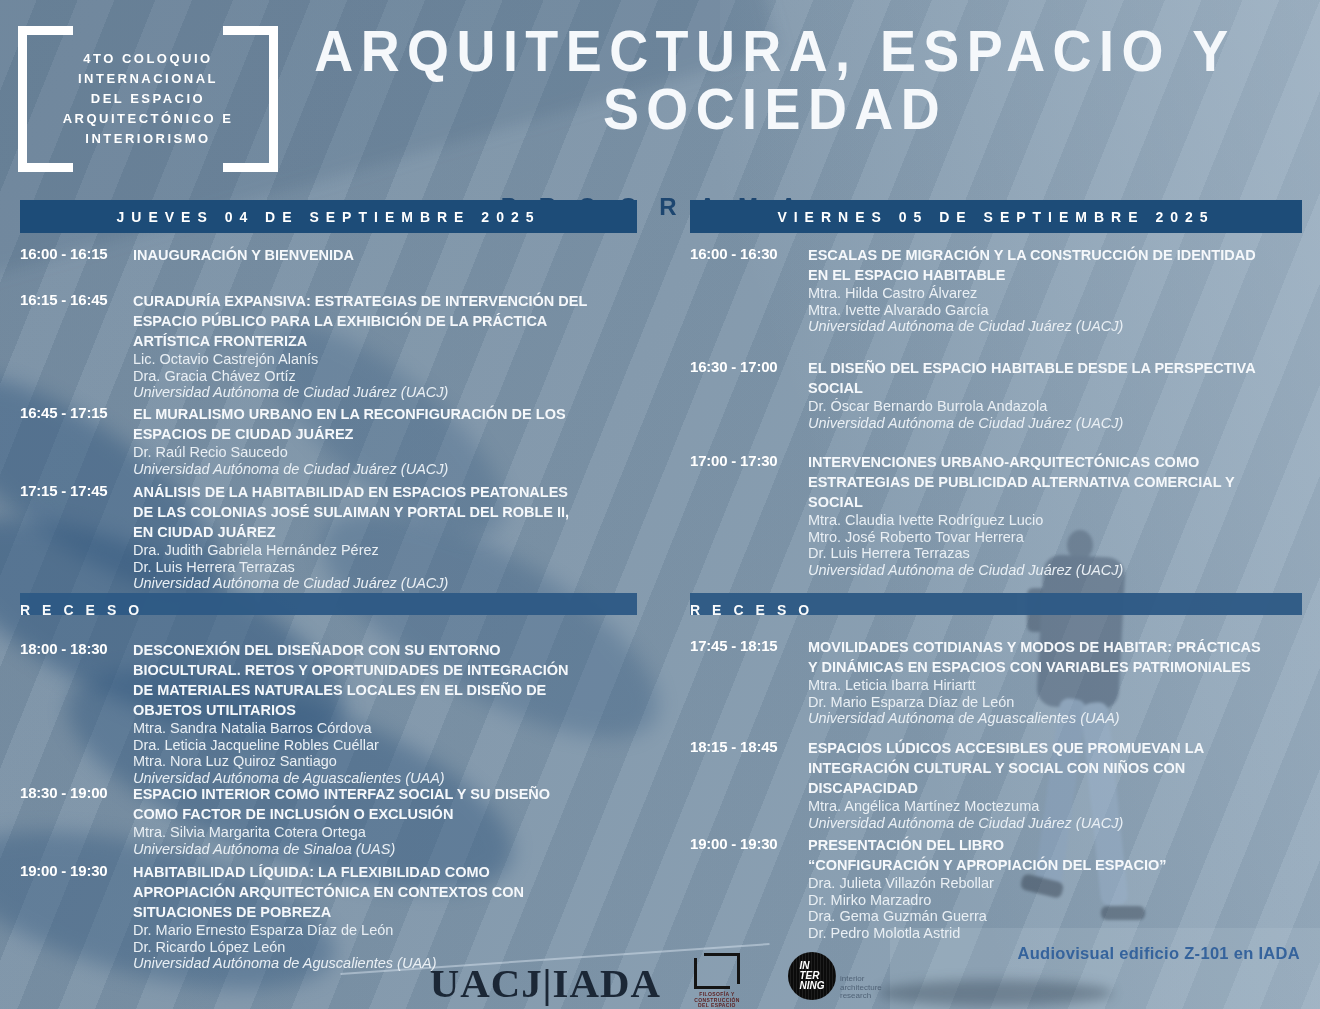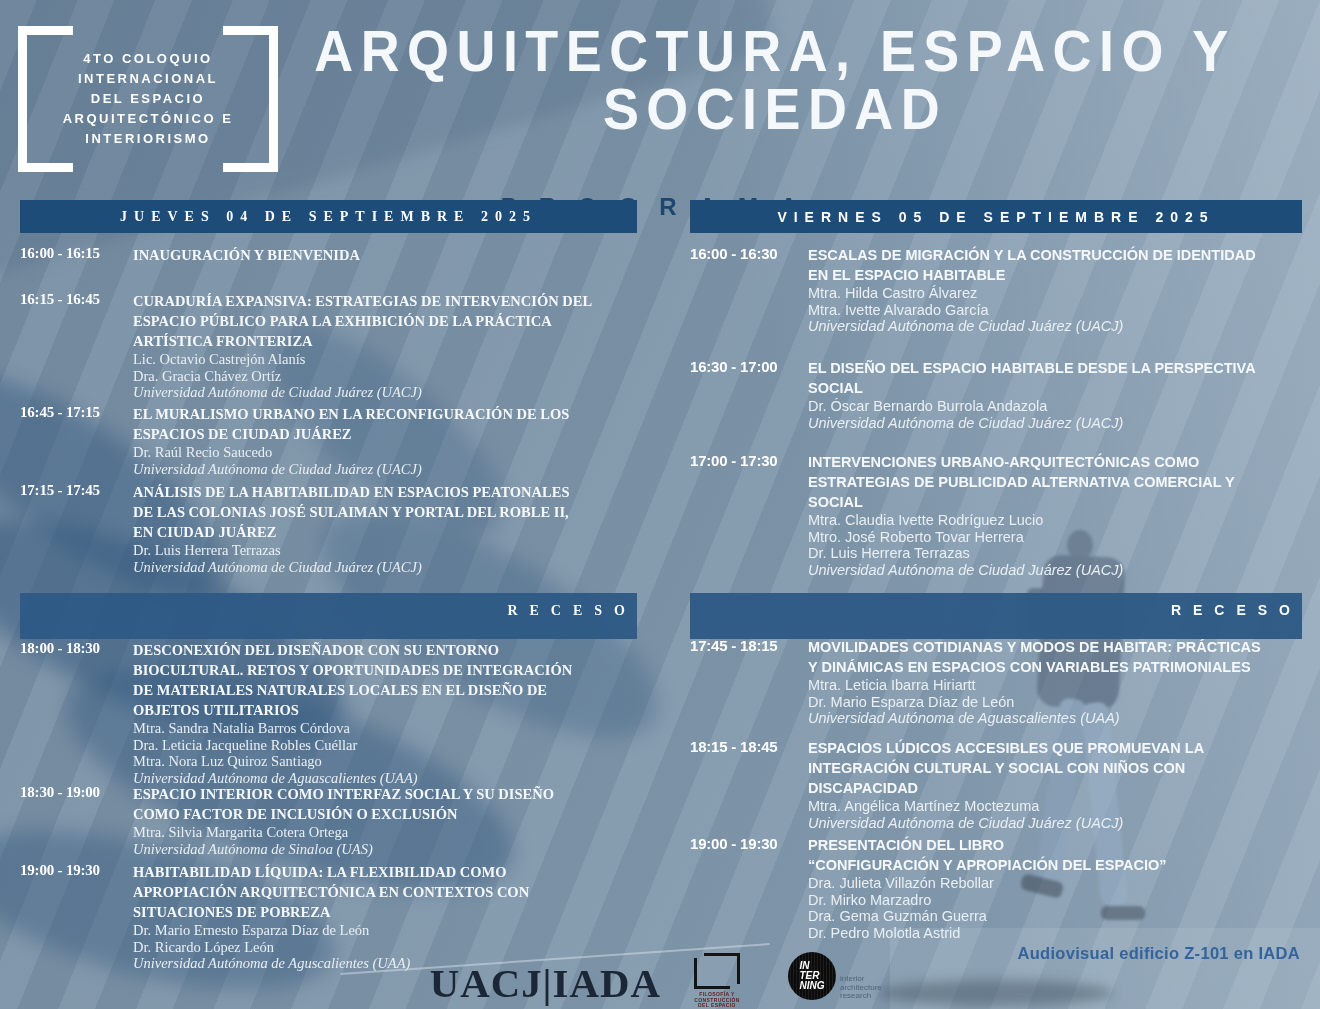--- a/index.html
+++ b/index.html
@@ -42,28 +42,28 @@
   .br::before{top:0;} .br::after{bottom:0;}
   .br.l{left:0;border-left:9px solid #fff;}
   .br.r{right:0;border-right:9px solid #fff;}
   .main-title{position:absolute;left:230px;right:0;top:22px;text-align:center;
     color:var(--title-text,#f5f8fb);font-weight:800;font-size:58px;line-height:58px;letter-spacing:8px;
     transform:scaleX(.93);white-space:pre-line;}
   .subtitle{position:absolute;left:300px;width:720px;top:159px;text-align:center;
     color:var(--program-text,#1d4670);font-weight:bold;font-size:24px;letter-spacing:22px;margin-top:34px;}
   
   .col{position:absolute;top:0;height:1009px;}
-  .col-jueves{left:20px;width:617px;font-family:Liberation Serif, serif;}
+  .col-jueves{left:20px;width:617px;}
   .col-viernes{left:690px;width:612px;}
   .day-header{position:absolute;top:200px;left:0;right:0;height:33px;background:var(--day-header-bar,#1d4c78);
     color:#fff;font-weight:bold;font-size:14px;letter-spacing:7px;text-align:center;line-height:34px;}
   .blocks{position:absolute;inset:0;}
   .block{position:absolute;left:0;right:0;}
-  .block.break{height:46px;background:var(--receso-bar,#2e5a85);color:#fff;font-weight:bold;font-size:14px;
-    letter-spacing:12px;text-align:right;line-height:35px;opacity:.96;}
+  .block.break{height:22px;background:var(--receso-bar,#2e5a85);color:#fff;font-weight:bold;font-size:14px;
+    letter-spacing:12px;text-align:left;line-height:35px;opacity:.96;}
   .time{position:absolute;left:0;width:108px;color:#fff;font-weight:bold;font-size:15px;letter-spacing:-0.2px;}
   .sbody{margin-left:113px;}
   .col-viernes .sbody{margin-left:118px;}
   .stitle{color:var(--title-text,#f4f8fb);font-weight:bold;font-size:14.5px;line-height:20px;white-space:pre-line;}
   .speaker{color:var(--body-text,#e9eff4);font-size:14.5px;line-height:16.5px;}
   .affiliation{color:var(--body-text,#e9eff4);font-size:14.5px;line-height:16.5px;font-style:italic;}
   
   .col-jueves .block:nth-child(1){top:245px}.col-jueves .block:nth-child(2){top:291px}
   .col-jueves .block:nth-child(3){top:404px}.col-jueves .block:nth-child(4){top:482px}
   .col-jueves .block:nth-child(5){top:593px}.col-jueves .block:nth-child(6){top:640px}
@@ -162,20 +162,21 @@
             <div class="speaker">Dr. Raúl Recio Saucedo</div>
             <div class="affiliation">Universidad Autónoma de Ciudad Juárez (UACJ)</div>
           </div>
         </div>
         <div class="block session">
           <div class="time">17:15 - 17:45</div>
           <div class="sbody">
             <div class="stitle">ANÁLISIS DE LA HABITABILIDAD EN ESPACIOS PEATONALES
 DE LAS COLONIAS JOSÉ SULAIMAN Y PORTAL DEL ROBLE II,
 EN CIUDAD JUÁREZ</div>
+            <div class="speaker">Dra. Judith Gabriela Hernández Pérez</div>
             <div class="speaker">Dr. Luis Herrera Terrazas</div>
             <div class="affiliation">Universidad Autónoma de Ciudad Juárez (UACJ)</div>
           </div>
         </div>
         <div class="block break">RECESO</div>
         <div class="block session">
           <div class="time">18:00 - 18:30</div>
           <div class="sbody">
             <div class="stitle">DESCONEXIÓN DEL DISEÑADOR CON SU ENTORNO
 BIOCULTURAL. RETOS Y OPORTUNIDADES DE INTEGRACIÓN

